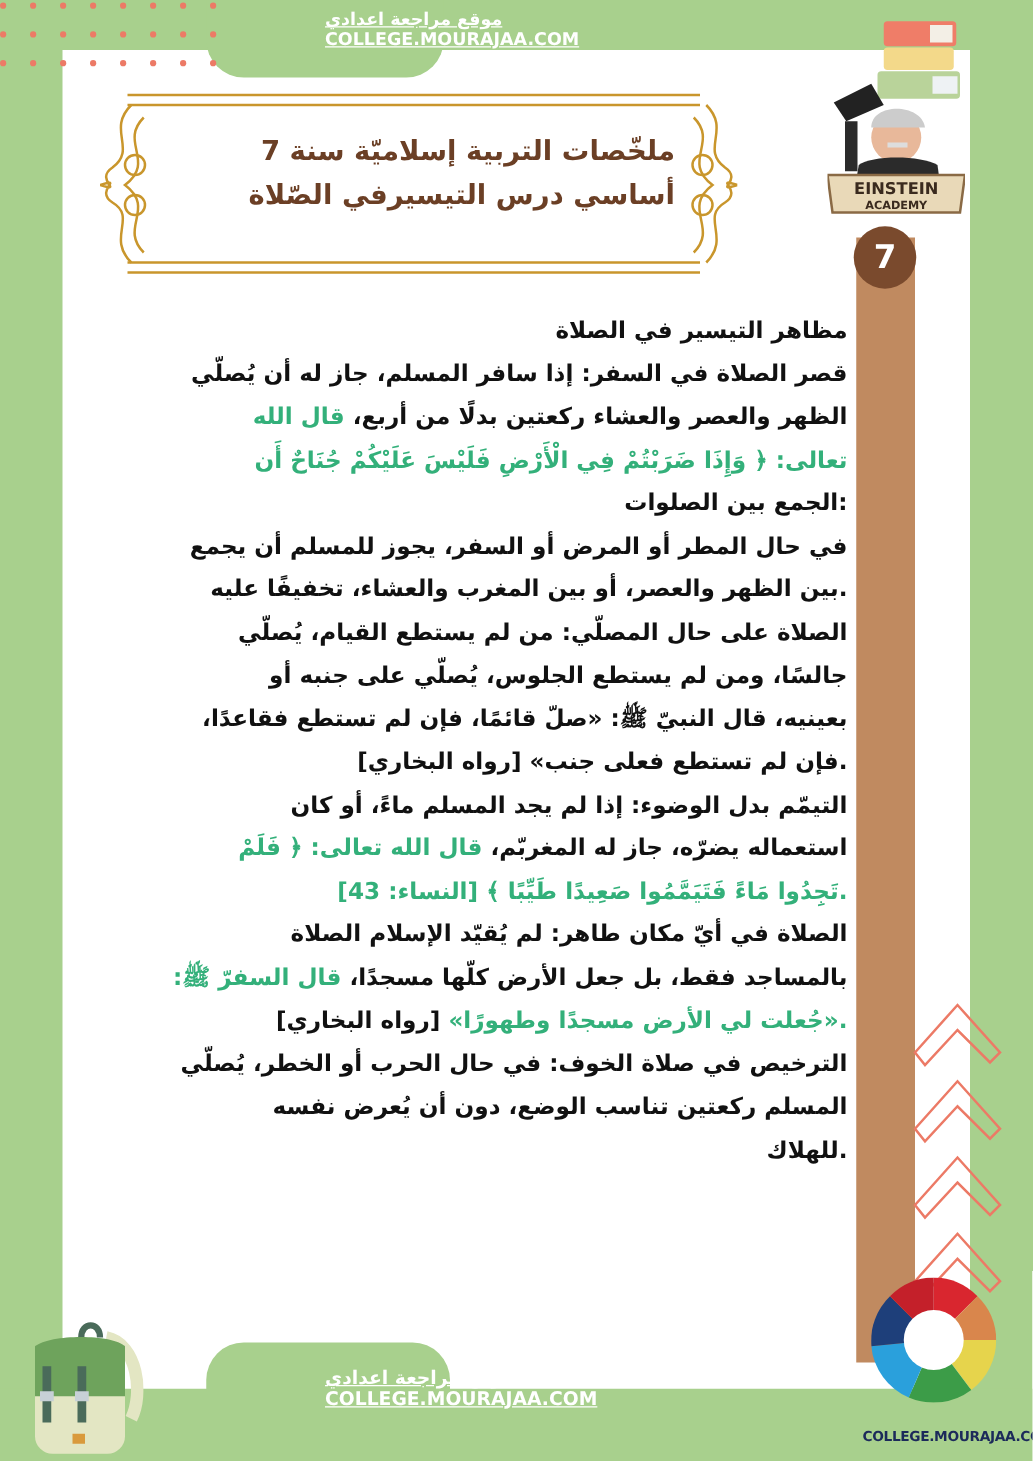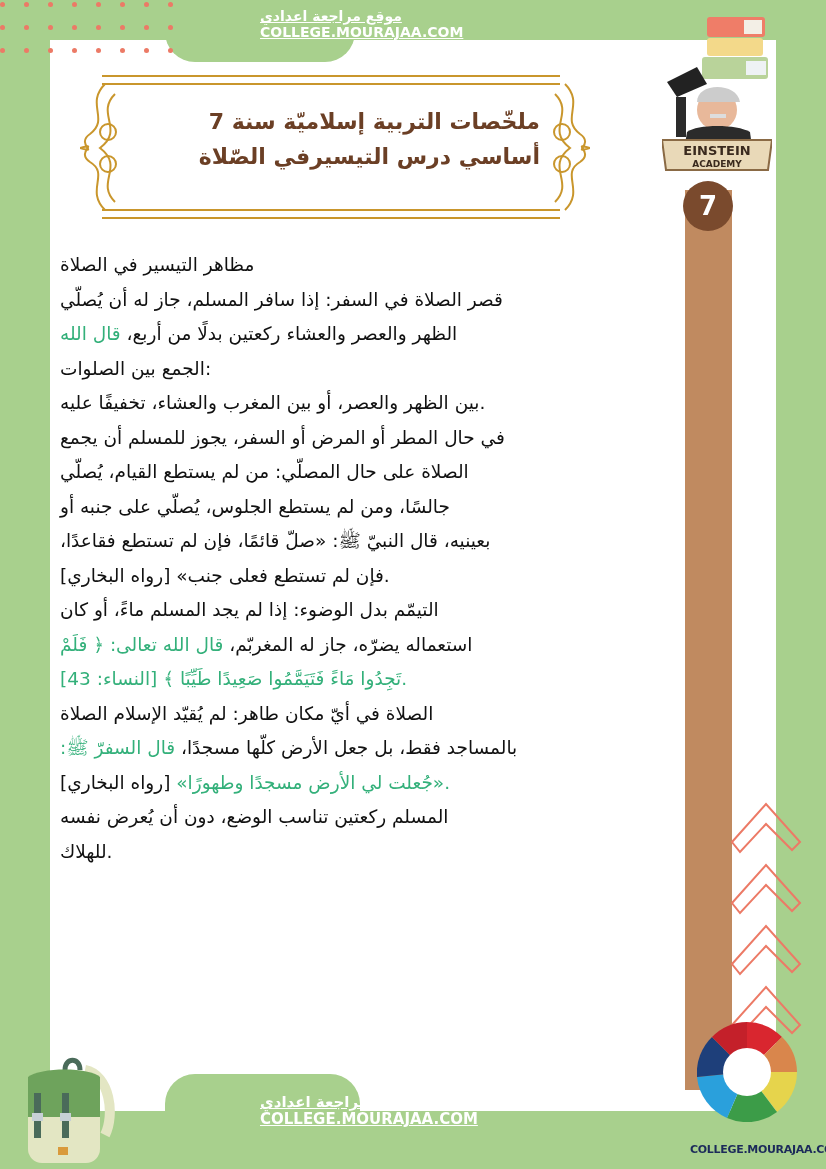--- a/index.html
+++ b/index.html
@@ -14,21 +14,21 @@
   #footer-tab { left:165px; top:1074px; width:195px; height:40px; border-radius:30px 30px 0 0; }
   .dot { position:absolute; width:5px; height:5px; border-radius:50%; background:#ec7a66; }
   .site-label { position:absolute; color:#fff; text-align:left; font-family:"DejaVu Sans", sans-serif; font-weight:bold; text-decoration:underline; line-height:1.15; }
   #header-site { left:260px; top:8px; width:300px; font-size:14px; }
   #footer-site { left:260px; top:1094px; width:300px; font-size:15px; }
   #title-frame { position:absolute; left:80px; top:74px; width:510px; height:148px; }
   .title-text { position:absolute; left:110px; width:430px; top:104px; color:#6b3f25; font-weight:bold; font-size:22px; direction:rtl; line-height:1.6; }
   #brown-bar { position:absolute; left:685px; top:190px; width:47px; height:900px; background:#c08a60; }
   #number-circle { position:absolute; left:683px; top:181px; width:50px; height:50px; border-radius:50%; background:#7a4a2d; color:#fff; font-weight:bold; font-size:26px; text-align:center; line-height:50px; }
   #einstein { position:absolute; left:662px; top:12px; width:110px; height:170px; }
-  #content { position:absolute; left:60px; top:248px; width:618px; direction:rtl; text-align:left; color:#111; font-weight:normal; font-size:18.5px; line-height:34.5px; }
+  #content { position:absolute; left:60px; top:248px; width:618px; direction:rtl; text-align:right; color:#111; font-weight:bold; font-size:18.5px; line-height:34.5px; }
   .green-txt { color:#33b07a;margin-top:31px; }
   .chevrons { position:absolute; left:730px; top:790px; width:72px; }
   #backpack { position:absolute; left:10px; top:1055px; width:105px; height:110px; }
   #wheel { position:absolute; left:697px; top:1022px; width:100px; height:100px; }
   #footer-logo { position:absolute; left:690px; top:1143px; width:130px; font-size:11px; font-weight:bold; color:#1c2a5a; font-family:"DejaVu Sans", sans-serif; text-align:center; letter-spacing:-0.3px; }
 </style>
 </head>
 <body>
 
 <div class="green" id="frame-left"></div>
@@ -113,33 +113,35 @@
 </div>
 
 <div id="brown-bar"></div>
 <div id="number-circle">7</div>
 
 <div id="content">
   <div>مظاهر التيسير في الصلاة</div>
   <div id="sections">
       <div><span>قصر الصلاة في السفر: إذا سافر المسلم، جاز له أن يُصلّي</span></div>
       <div><span>الظهر والعصر والعشاء ركعتين بدلًا من أربع، </span><span class="green-txt">قال الله</span></div>
+      <div><span class="green-txt">تعالى: ﴿ وَإِذَا ضَرَبْتُمْ فِي الْأَرْضِ فَلَيْسَ عَلَيْكُمْ جُنَاحٌ أَن</span></div>
       <div><span>:الجمع بين الصلوات</span></div>
+      <div><span>في حال المطر أو المرض أو السفر، يجوز للمسلم أن يجمع</span></div>
       <div><span>.بين الظهر والعصر، أو بين المغرب والعشاء، تخفيفًا عليه</span></div>
-      <div><span>في حال المطر أو المرض أو السفر، يجوز للمسلم أن يجمع</span></div>
       <div><span>الصلاة على حال المصلّي: من لم يستطع القيام، يُصلّي</span></div>
       <div><span>جالسًا، ومن لم يستطع الجلوس، يُصلّي على جنبه أو</span></div>
       <div><span>بعينيه، قال النبيّ ﷺ: «صلّ قائمًا، فإن لم تستطع فقاعدًا،</span></div>
       <div><span>.فإن لم تستطع فعلى جنب» [رواه البخاري]</span></div>
       <div><span>التيمّم بدل الوضوء: إذا لم يجد المسلم ماءً، أو كان</span></div>
       <div><span>استعماله يضرّه، جاز له المغربّم، </span><span class="green-txt">قال الله تعالى: ﴿ فَلَمْ</span></div>
       <div><span class="green-txt">.تَجِدُوا مَاءً فَتَيَمَّمُوا صَعِيدًا طَيِّبًا ﴾ [النساء: 43]</span></div>
       <div><span>الصلاة في أيّ مكان طاهر: لم يُقيّد الإسلام الصلاة</span></div>
       <div><span>بالمساجد فقط، بل جعل الأرض كلّها مسجدًا، </span><span class="green-txt">قال السفرّ ﷺ:</span></div>
       <div><span class="green-txt">.«جُعلت لي الأرض مسجدًا وطهورًا» </span><span>[رواه البخاري]</span></div>
+      <div><span>الترخيص في صلاة الخوف: في حال الحرب أو الخطر، يُصلّي</span></div>
       <div><span>المسلم ركعتين تناسب الوضع، دون أن يُعرض نفسه</span></div>
       <div><span>.للهلاك</span></div>
     </div>
 </div>
 
 <svg class="chevrons" width="72" height="260" viewBox="0 0 72 260">
   <g fill="none" stroke="#ec7a66" stroke-width="2">
     <path d="M2 52 L36 14 L70 52 L62 60 L36 34 L10 62 Z"></path>
     <path d="M2 113 L36 75 L70 113 L62 121 L36 95 L10 123 Z"></path>
     <path d="M2 174 L36 136 L70 174 L62 182 L36 156 L10 184 Z"></path>

